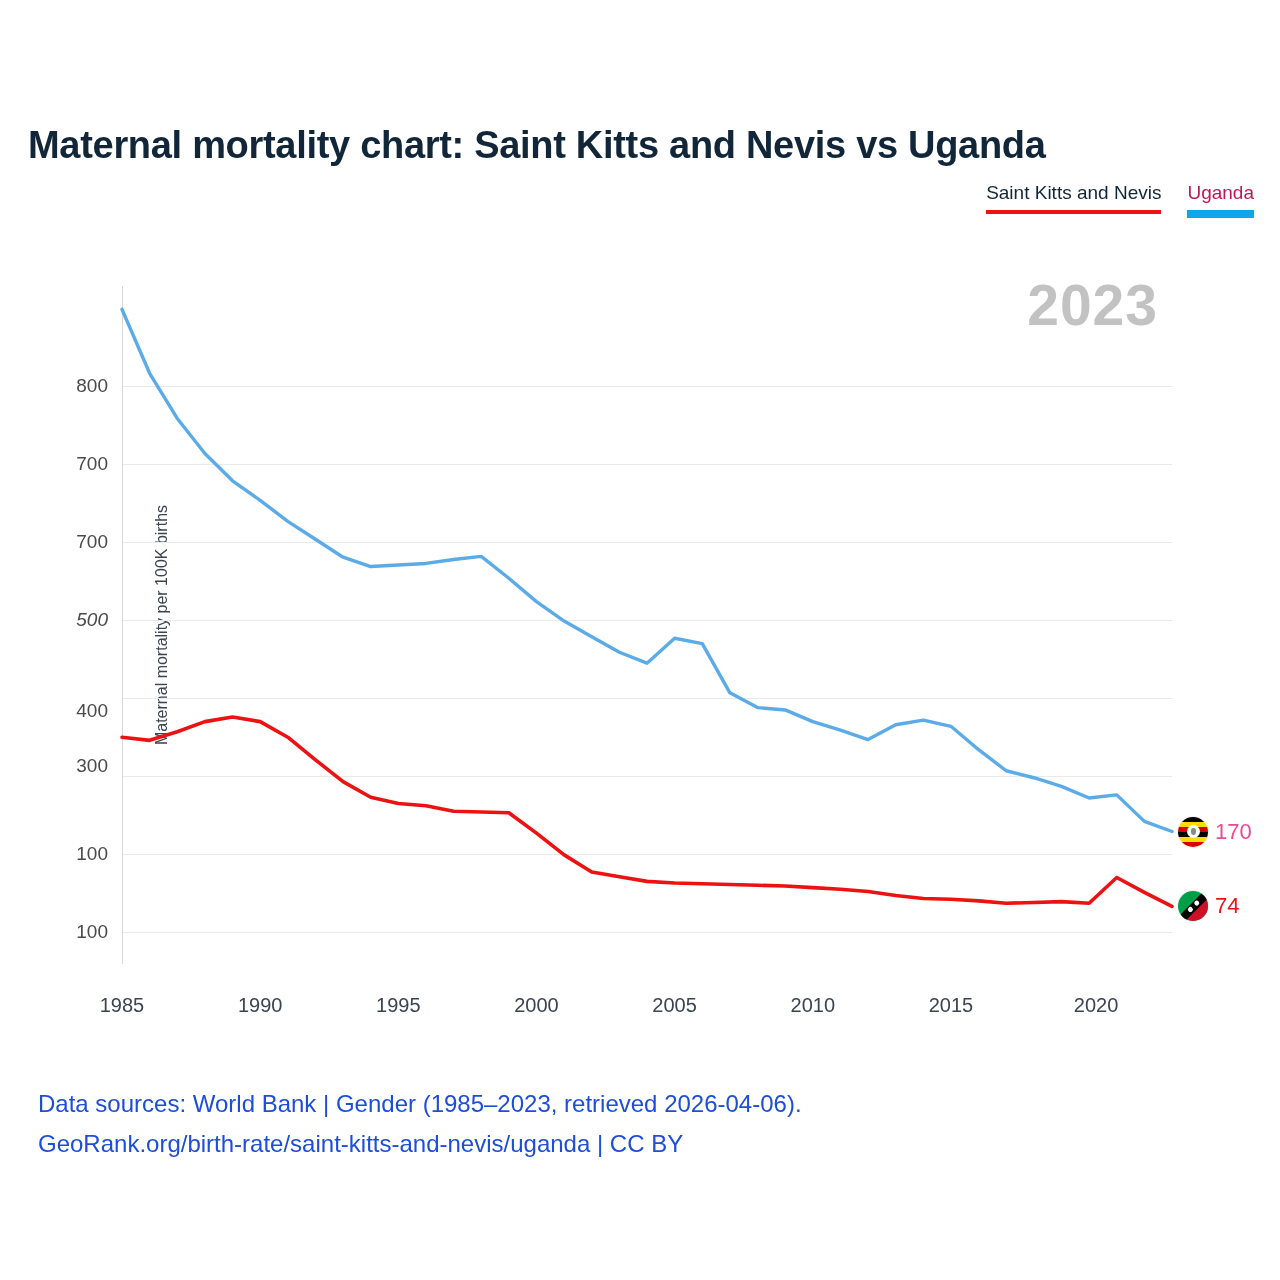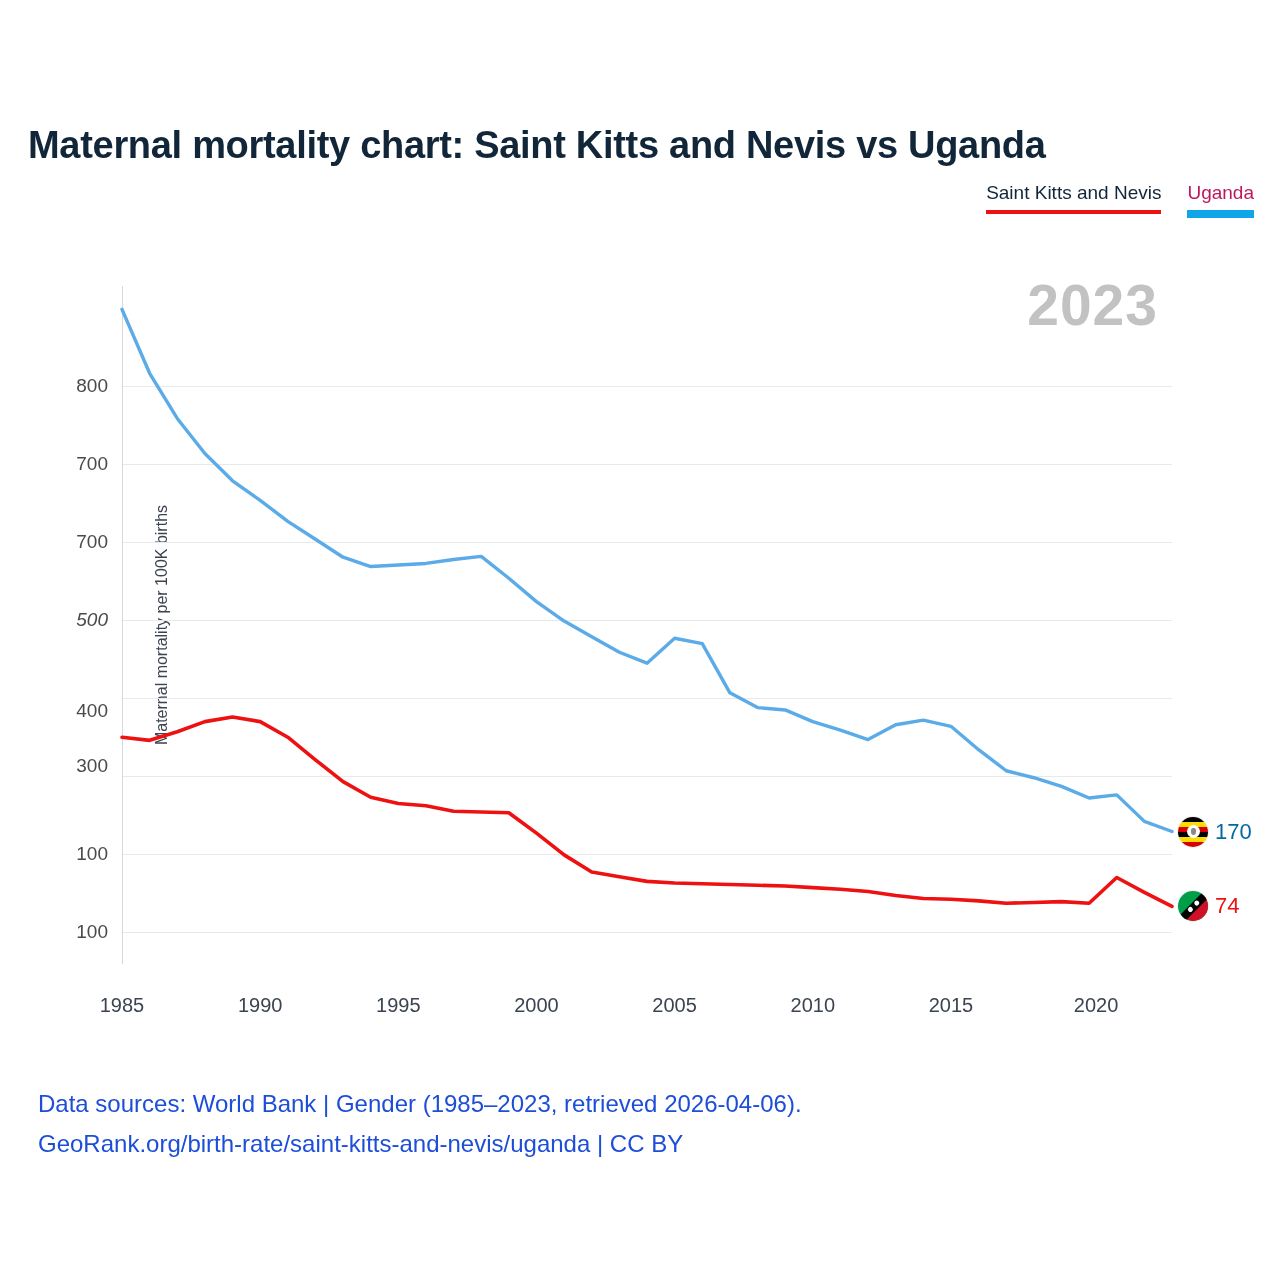--- a/index.html
+++ b/index.html
@@ -130,21 +130,21 @@
     position: absolute;
     display: flex;
     align-items: center;
     gap: 7px;
     transform: translateY(-50%);
   }
   .endpoint .val {
     font-size: 22px;
     white-space: nowrap;
   }
-  .endpoint.blue .val { color: #0369a1; }
+  .endpoint.blue .val { color: #ec4899; }
   .endpoint.red .val { color: #ee1111; }
 
   .flag {
     width: 30px;
     height: 30px;
     border-radius: 50%;
     overflow: hidden;
     position: relative;
     flex: 0 0 auto;
     box-shadow: 0 0 0 1px rgba(0,0,0,0.06);

